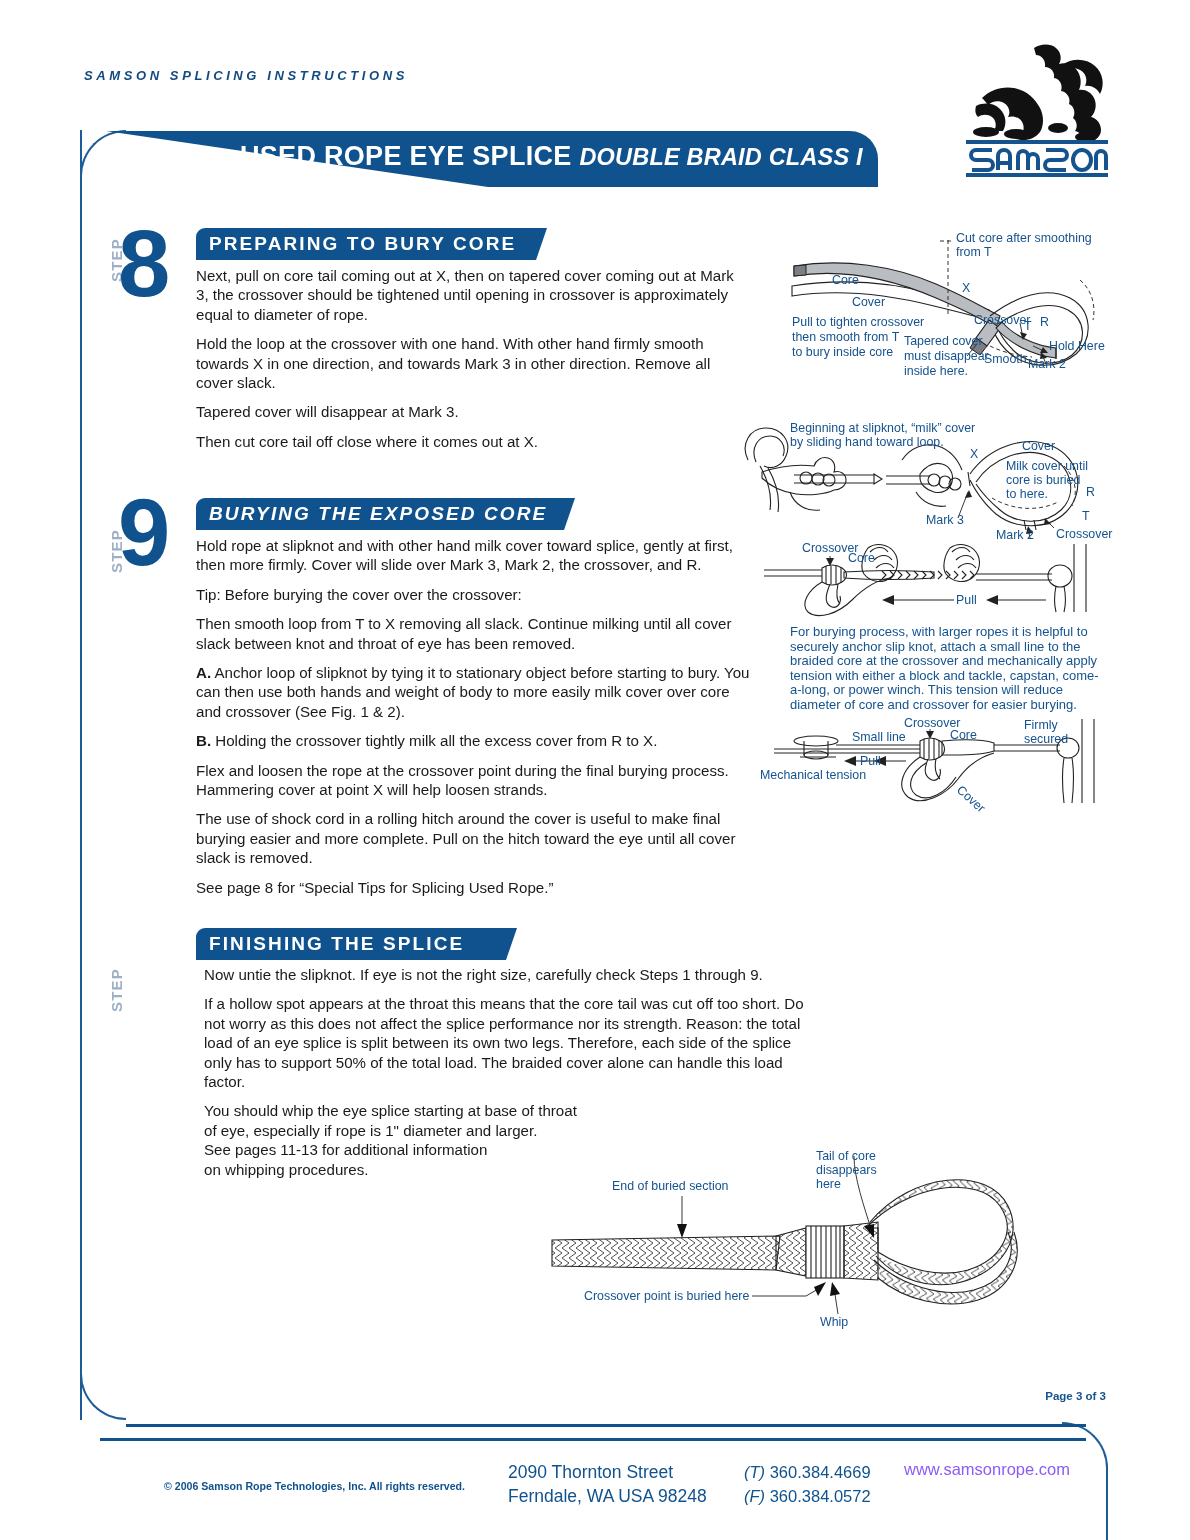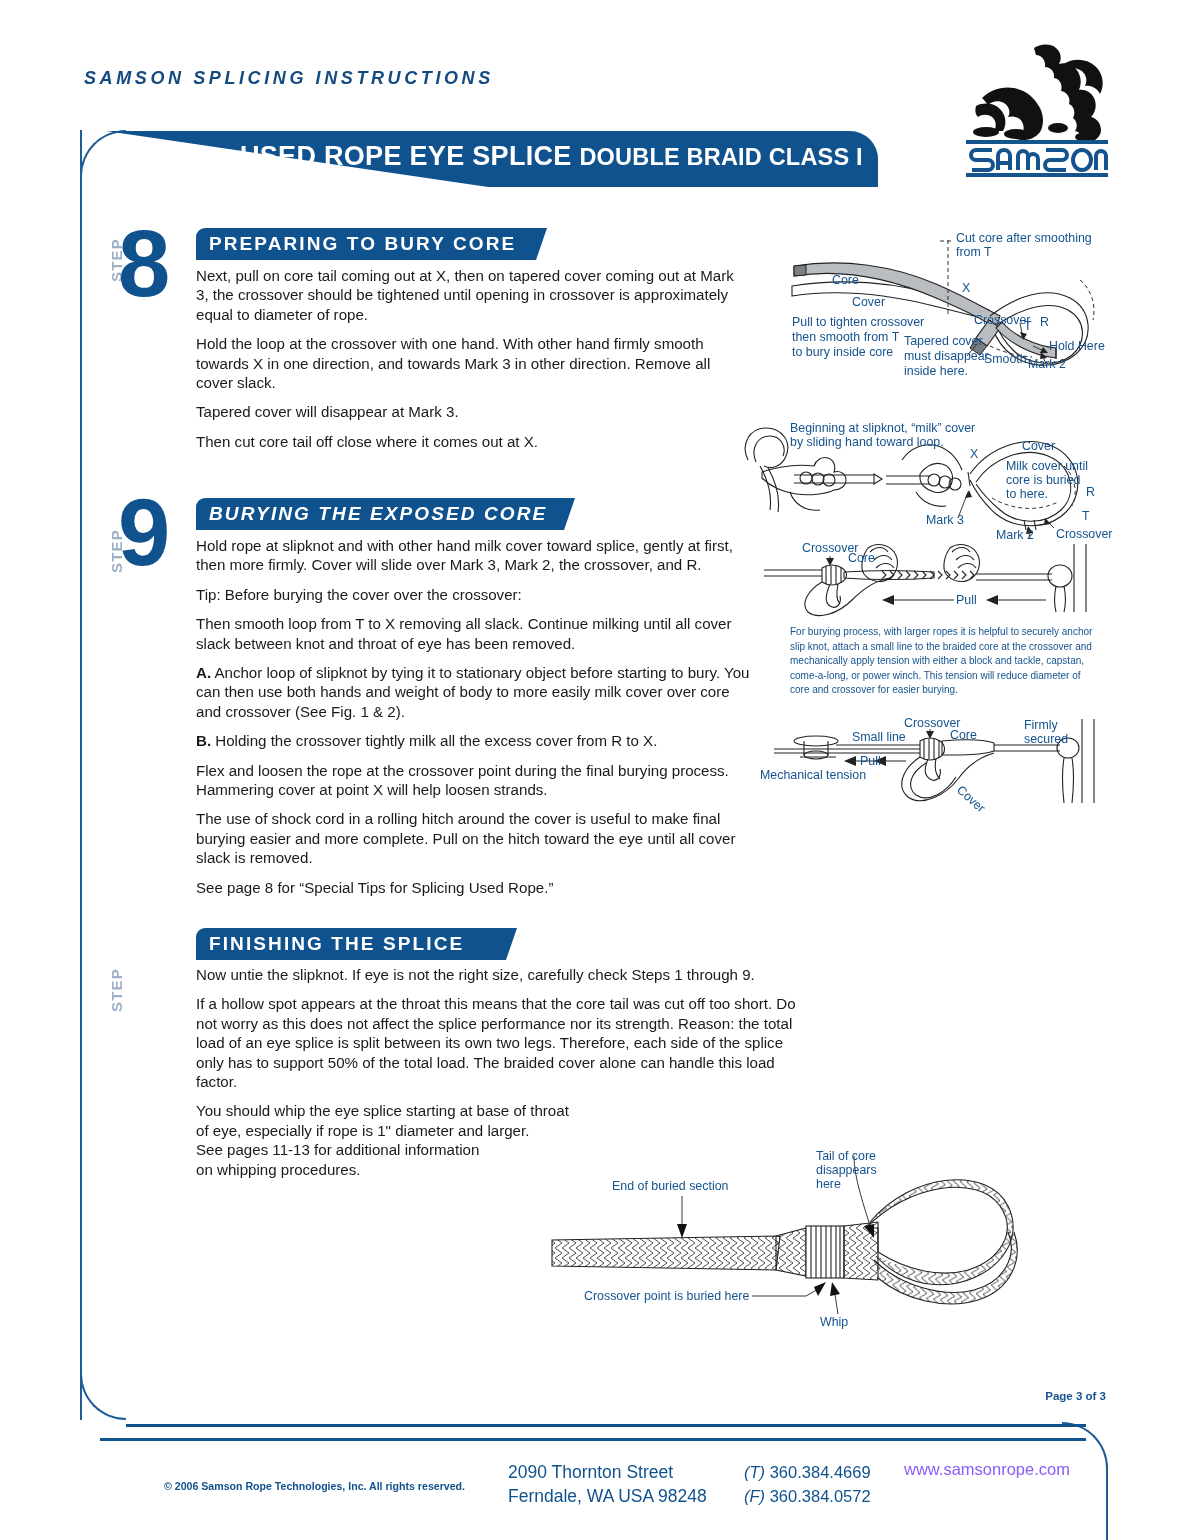--- a/index.html
+++ b/index.html
@@ -9,21 +9,21 @@
     font-family:"Liberation Sans", sans-serif;
     color:#111;
     position:relative;
     overflow:hidden;
   }
   .page{position:absolute;inset:0;}
 
   
   .eyebrow{
     position:absolute;left:84px;top:68px;
-    font-size:18px;font-weight:bold;font-style:italic;
+    font-size:13px;font-weight:bold;font-style:italic;
     letter-spacing:3.6px;color:#134a80;
     white-space:nowrap;
   }
 
   
   .frame-left{
     position:absolute;left:80px;top:130px;width:2px;height:1290px;
     background:#1d5c96;
   }
   .frame-left-cap{
@@ -48,21 +48,21 @@
   }
 
   
   .banner-wrap{position:absolute;left:106px;top:131px;width:770px;height:56px;}
   .banner-svg{display:block;}
   .banner-title{
     position:absolute;left:240px;top:143px;
     font-size:27px;font-weight:bold;color:#ffffff;
     letter-spacing:0.3px;white-space:nowrap;line-height:1;
   }
-  .banner-title .sub{font-size:23.5px;letter-spacing:0.2px;}
+  .banner-title .sub{font-style:italic;font-size:23.5px;letter-spacing:0.2px;}
 
   
   .logo{position:absolute;left:962px;top:40px;width:150px;height:145px;}
 
   
   .step-word{
     position:absolute;
     font-size:15px;font-weight:bold;color:#9fb0c6;
     letter-spacing:1.2px;
     transform:rotate(-90deg);transform-origin:left top;
@@ -103,21 +103,21 @@
   .dg svg{display:block;overflow:visible;}
   .blue-lbl-b{font-family:"Liberation Sans",sans-serif;fill:#15538f;font-size:12.4px;}
   .blk{stroke:#222;fill:none;stroke-width:1.1;}
   .gry{fill:#b9bcc0;stroke:#222;stroke-width:1.1;}
   .dgray{fill:#7b7f85;stroke:#222;stroke-width:1;}
   .wht{fill:#ffffff;stroke:#222;stroke-width:1.1;}
   .dash{stroke:#333;fill:none;stroke-width:1;stroke-dasharray:4 3;}
   .thin{stroke:#222;fill:none;stroke-width:0.9;}
 
   .note-txt{
-    position:absolute;font-size:10px;line-height:14.6px;color:#15538f;
+    position:absolute;font-size:13px;line-height:14.6px;color:#15538f;
   }
 
   
   .pagenum{
     position:absolute;right:84px;top:1390px;
     font-size:11.5px;color:#15538f;font-weight:bold;
   }
 
   
   .foot-rule1{position:absolute;left:126px;top:1424px;width:960px;height:3px;background:#10528e;}
@@ -439,21 +439,21 @@
       <text class="blue-lbl-b" x="0" y="64">Mechanical tension</text>
       <text class="blue-lbl-b" x="196" y="76" transform="rotate(42,196,76)">Cover</text>
     </svg>
   </div>
 
   <div class="step-word" style="left:108px;top:1012px;">STEP</div>
   <div class="sec-head" style="left:196px;top:928px;width:310px;">
     <span class="sec-txt">FINISHING THE SPLICE</span>
     <span class="notch"></span>
   </div>
-  <div class="body-txt" style="left:196px;top:965px;width:610px;">
+  <div class="body-txt" style="left:204px;top:965px;width:610px;">
     <p>Now untie the slipknot. If eye is not the right size, carefully check Steps 1 through 9.</p>
     <p>If a hollow spot appears at the throat this means that the core tail was cut off too short. Do not worry as this does not affect the splice performance nor its strength. Reason: the total load of an eye splice is split between its own two legs. Therefore, each side of the splice only has to support 50% of the total load. The braided cover alone can handle this load factor.</p>
     <p style="white-space:pre-line;">You should whip the eye splice starting at base of throat
 of eye, especially if rope is 1" diameter and larger.
 See pages 11-13 for additional information
 on whipping procedures.</p>
   </div>
 
   <div class="dg" style="left:548px;top:1148px;">
     <svg width="470" height="170" viewBox="0 0 470 170">

